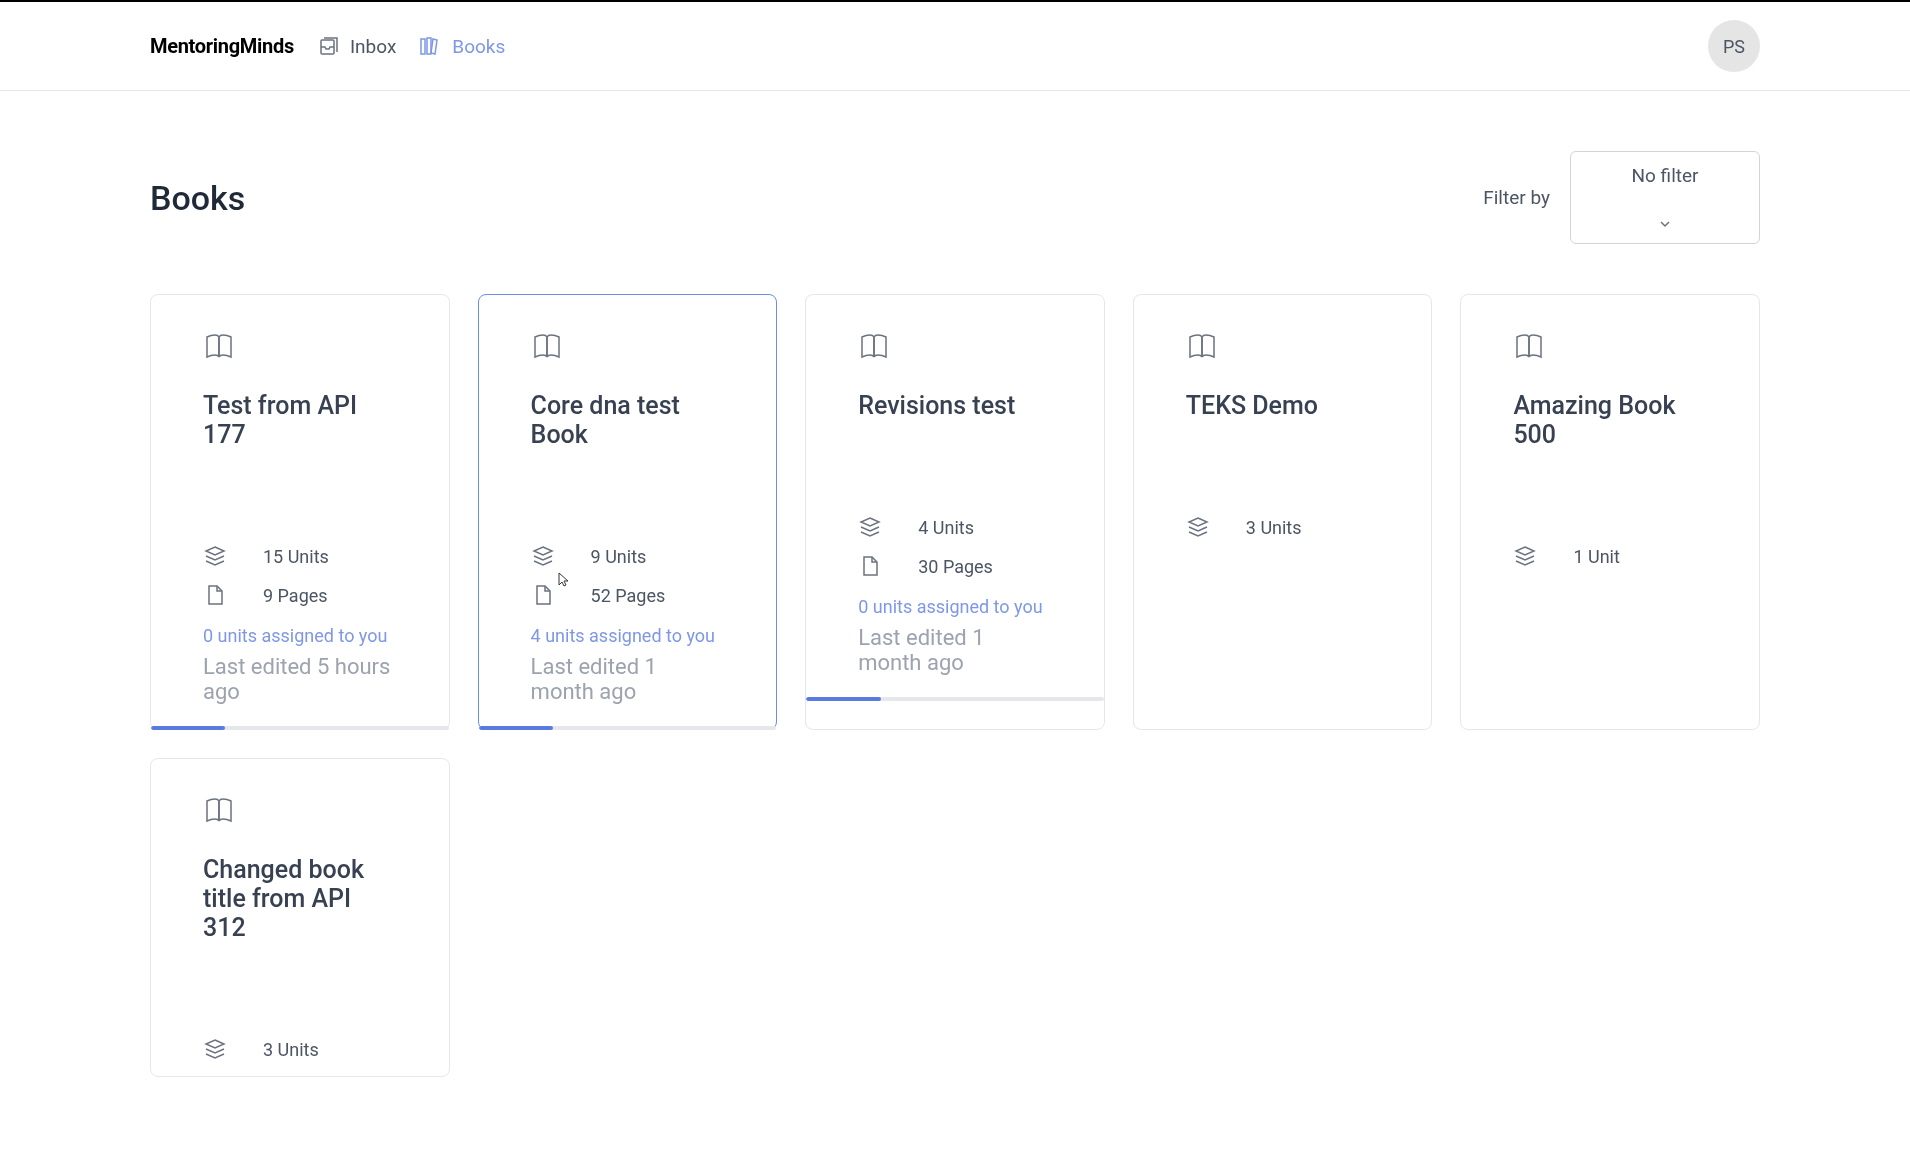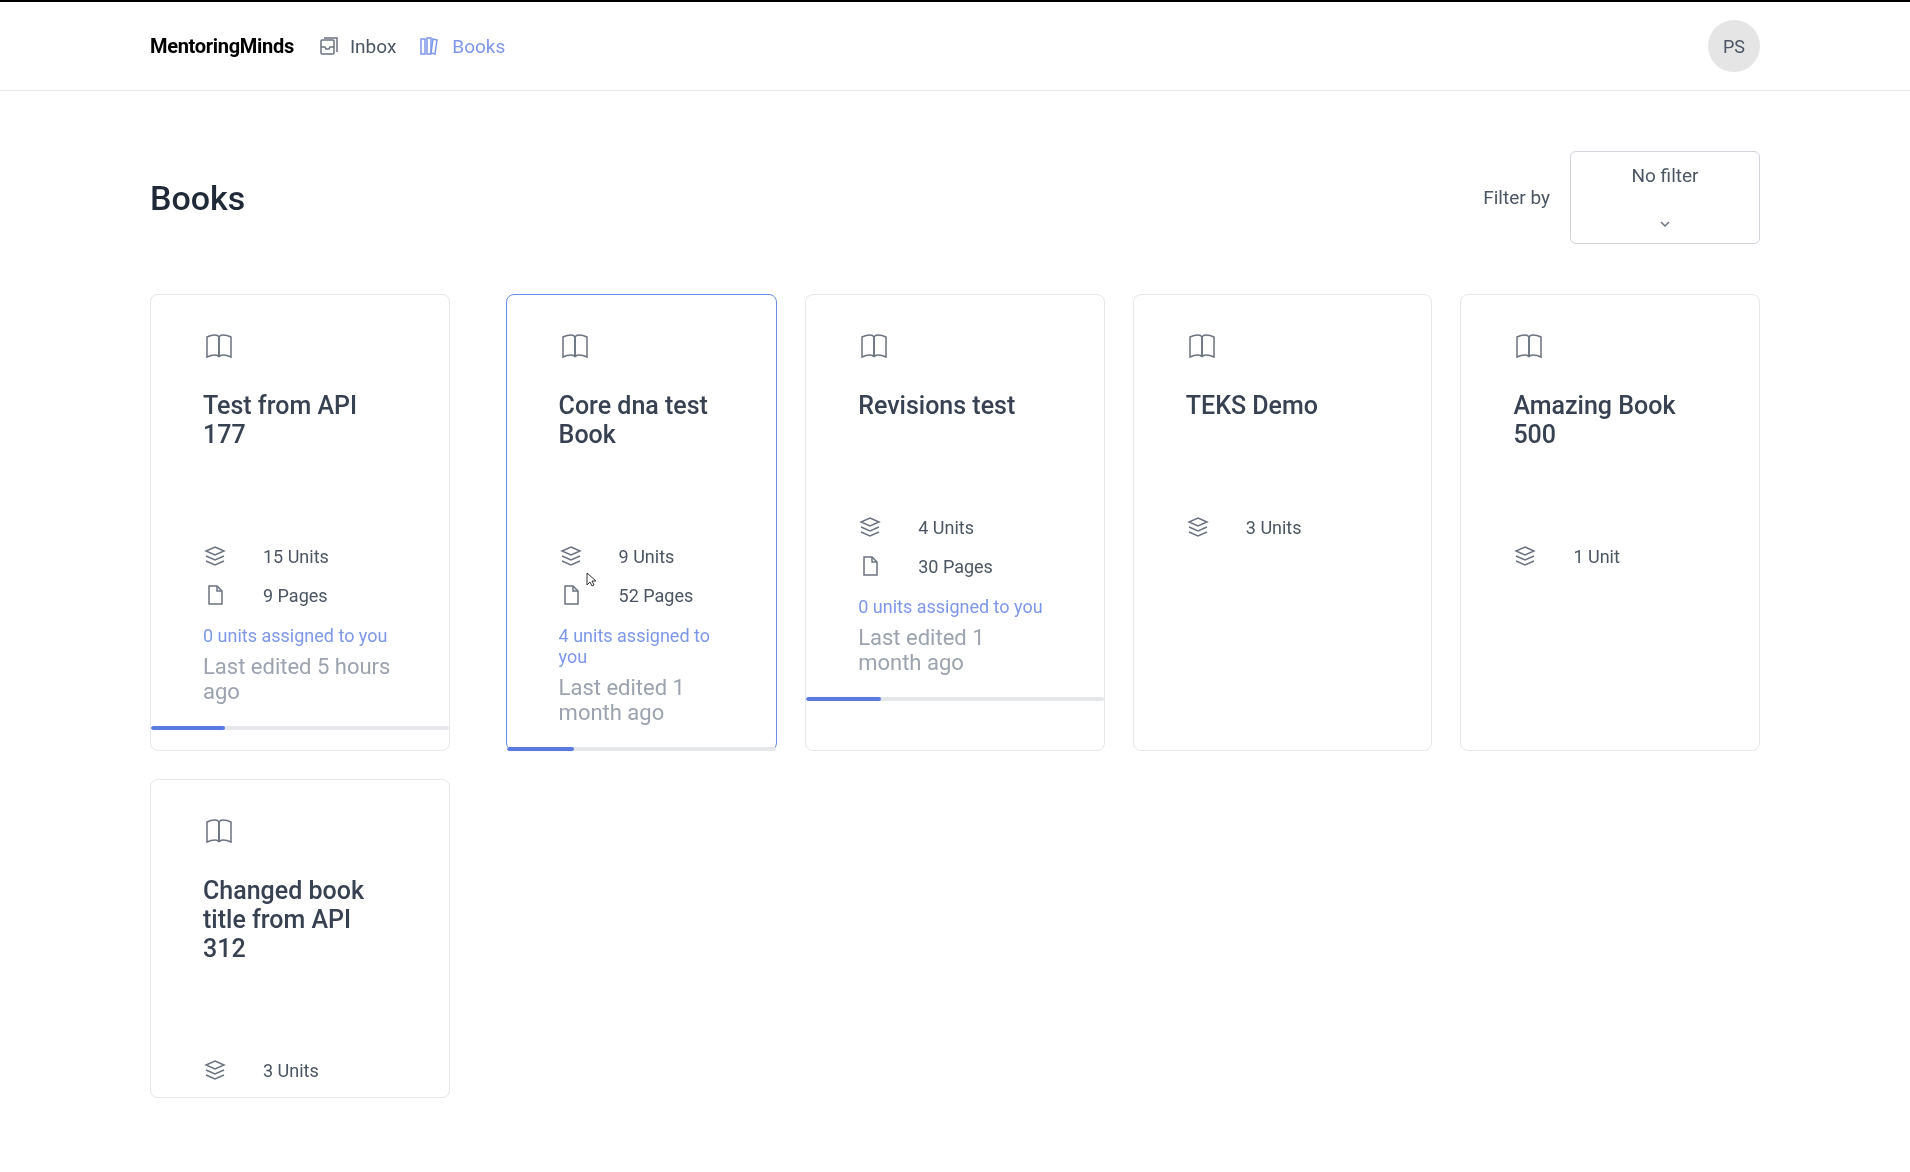--- a/index.html
+++ b/index.html
@@ -137,21 +137,20 @@
     .book-card {
       border: 1px solid #e5e7eb;
       border-radius: 8px;
       padding: 36px 52px 0 52px;
       cursor: pointer;
       background: #fff;
     }
     
     .book-card.highlighted {
       border-color: #6b8ce8;
-      margin-left: 28px;
     }
     
     .card-icon {
       width: 32px;
       height: 32px;
       margin-bottom: 28px;
     }
     
     .card-title {
       font-size: 25px;

